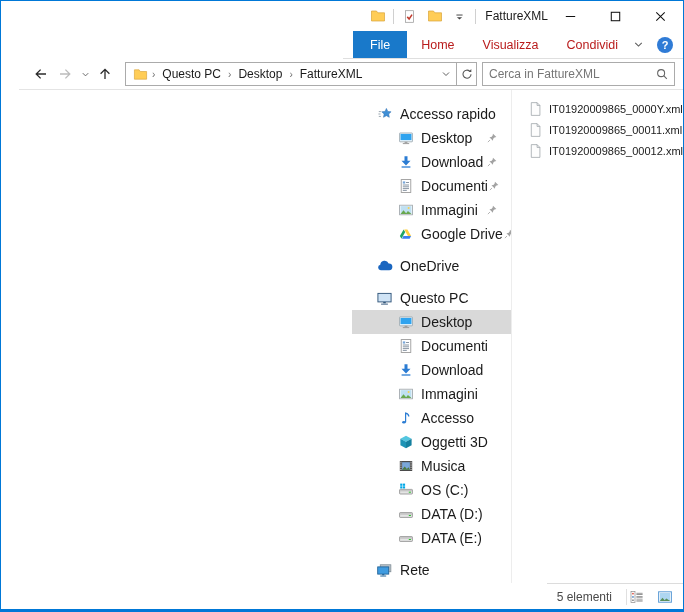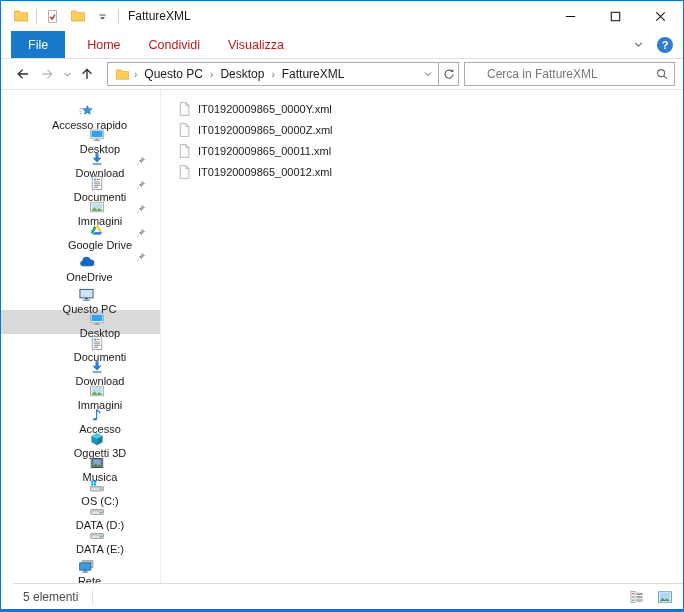--- a/index.html
+++ b/index.html
@@ -2,59 +2,59 @@
 <html><head>
 <meta charset="utf-8">
 <style>
   * { margin:0; padding:0; box-sizing:border-box; }
   html,body { background:#fff; }
   body { font-family:"Liberation Sans","DejaVu Sans",sans-serif; color:#1a1a1a; }
 
   .window{
     width:684px; height:612px; background:#fff;
     border:1px solid #0078d7; border-bottom-width:3px;
-    display:flex; flex-direction:column; overflow:hidden;
+    display:flex; flex-direction:column; overflow:hidden;align-items:flex-end;
   }
 
   
   .titlebar{ height:30px; display:flex; align-items:center; flex:0 0 auto; }
   .titlebar .qat{ display:flex; align-items:center; padding-left:7px; }
   .titlebar .ticon{ width:17px; height:17px; display:inline-flex; align-items:center; justify-content:center; margin:0 4px; }
   .titlebar .tsep{ width:1px; height:15px; background:#d0d0d0; margin:0 3px; }
   .titlebar .title{ font-size:12px; margin-left:6px; color:#1a1a1a; white-space:nowrap; }
   .wincontrols{ margin-left:auto; display:flex; height:30px; }
   .wincontrols .wcbtn{ width:45px; height:30px; display:flex; align-items:center; justify-content:center; background:transparent; border:none; }
 
   
   .tabsrow{ height:28px; display:flex; align-items:stretch; border-bottom:1px solid #dfdfdf; flex:0 0 auto; }
   .tab{ font-size:12.5px; display:flex; align-items:center; padding:0 14px; color:#b91c1c; }
-  .tab.file{ background:#1979ca; color:#fff; margin-left:10px; padding:0 17px; margin-right:8px; }
+  .tab.file{ background:#1979ca; color:#fff; margin-left:10px; padding:0 17px; margin-right:0; }
   .tabsright{ margin-left:auto; display:flex; align-items:center; gap:12px; padding-right:10px; }
   .helpdot{ width:16px; height:16px; border-radius:50%; background:#2f7bd6; color:#fff; font-size:11px; font-weight:bold;
             display:flex; align-items:center; justify-content:center; }
 
   
   .toolbar{ height:31px; display:flex; align-items:center; padding:0 8px 0 10px; border-bottom:1px solid #e4e4e4; flex:0 0 auto; }
   .navbtn{ width:24px; height:24px; display:flex; align-items:center; justify-content:center; }
   .navbtn.small{ width:16px; }
   .addressbar{ height:24px; flex:0 0 352px; border:1px solid #ababab; background:#fff; display:flex; align-items:stretch; margin-left:8px; }
   .crumbs{ display:flex; align-items:center; flex:1 1 auto; padding-left:5px; overflow:hidden; }
   .crumb{ font-size:12px; color:#1b1b1b; padding:0 5px; white-space:nowrap; }
   .crumbsep{ font-size:10px; color:#6e6e6e; padding:0 2px; }
   .addr-chev{ width:20px; display:flex; align-items:center; justify-content:center; }
   .refreshseg{ width:20px; border-left:1px solid #ababab; display:flex; align-items:center; justify-content:center; font-size:14px; color:#555; }
-  .searchbox{ height:24px; flex:1 1 auto; margin-left:5px; border:1px solid #ababab; background:#fff; display:flex; align-items:center;padding-left:16px; }
+  .searchbox{ height:24px; flex:1 1 auto; margin-left:5px; border:1px solid #ababab; background:#fff; display:flex; align-items:center; }
   .searchbox input{ flex:1; border:none; outline:none; font-family:inherit; font-size:12px; padding:0 6px; color:#1a1a1a; }
   .searchbox input::placeholder{ color:#767676; opacity:1; }
   .searchbox .sicon{ width:24px; display:flex; align-items:center; justify-content:center; }
 
   
   .bodyarea{ flex:1 1 auto; display:flex; min-height:0; }
   .sidebar{ width:160px; flex:0 0 160px; border-right:1px solid #ededed; padding-top:12px; overflow:hidden; }
-  .srow{ height:24px; display:flex; align-items:center; padding-left:24px; padding-right:6px; font-size:11px; white-space:nowrap;flex-direction:column; }
+  .srow{ height:24px; display:flex; align-items:center; padding-left:24px; padding-right:6px; font-size:14px; white-space:nowrap; }
   .srow.child{ padding-left:45px; }
   .srow.sel{ background:#d9d9d9; }
   .srow .icn{ width:17px; height:17px; display:inline-flex; align-items:center; justify-content:center; margin-right:7px; flex:0 0 auto; }
   .srow .pin{ margin-left:auto; width:12px; height:12px; display:inline-flex; align-items:center; justify-content:center; margin-right:7px; }
   .sgap{ height:8px; }
 
   .filelist{ flex:1 1 auto; padding:8px 0 0 16px; }
   .frow{ height:21px; display:flex; align-items:center; font-size:11px; }
   .frow .icn{ width:15px; height:17px; display:inline-flex; align-items:center; justify-content:center; margin-right:6px; }
 
@@ -263,22 +263,22 @@
           <svg width="15" height="15">
             <use href="#i-close"></use>
           </svg>
         </div>
     </div>
   </div>
 
   <div class="tabsrow">
     <div class="tab file">File</div>
     <div class="tab">Home</div>
+    <div class="tab">Visualizza</div>
     <div class="tab">Condividi</div>
-    <div class="tab">Visualizza</div>
     <div class="tabsright">
       <span>
           <svg width="13" height="13">
             <use href="#i-chevdown"></use>
           </svg>
         </span>
       <span class="helpdot">?</span>
     </div>
   </div>
 
@@ -537,28 +537,20 @@
             </svg>
           </span>
         <span>IT01920009865_0000Y.xml</span>
       </div>
       <div class="frow">
         <span class="icn">
             <svg width="15" height="16">
               <use href="#i-xmlfile"></use>
             </svg>
           </span>
-        <span>IT01920009865_0000Z.xml</span>
-      </div>
-      <div class="frow">
-        <span class="icn">
-            <svg width="15" height="16">
-              <use href="#i-xmlfile"></use>
-            </svg>
-          </span>
         <span>IT01920009865_00011.xml</span>
       </div>
       <div class="frow">
         <span class="icn">
             <svg width="15" height="16">
               <use href="#i-xmlfile"></use>
             </svg>
           </span>
         <span>IT01920009865_00012.xml</span>
       </div>

